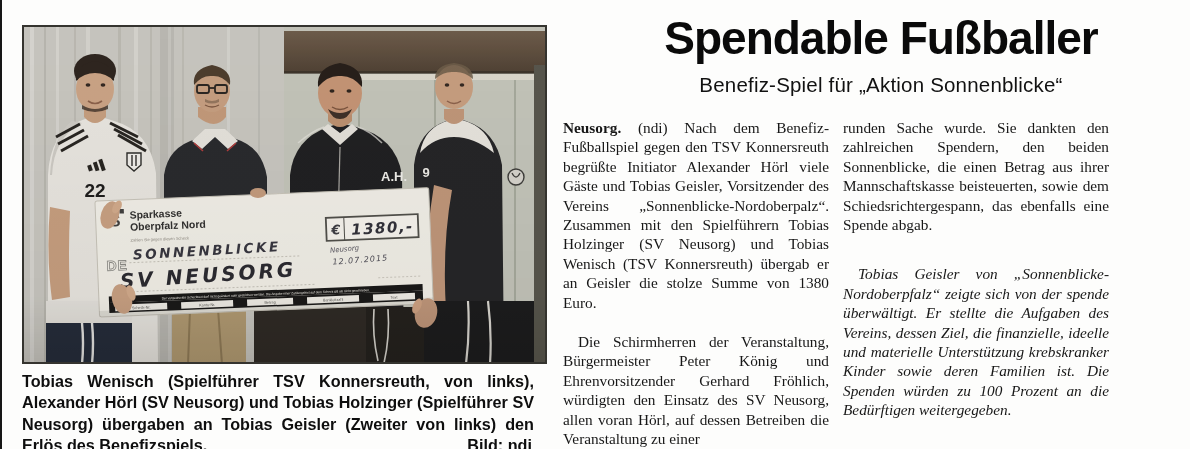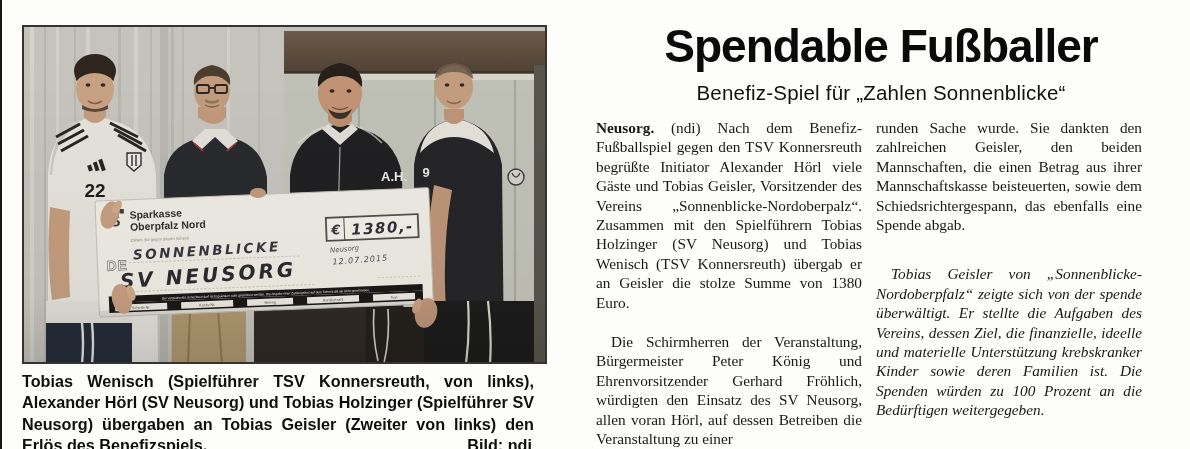--- a/index.html
+++ b/index.html
@@ -17,33 +17,33 @@
   
   .caption{
     position:absolute;left:22px;top:371px;width:512px;
     font-family:"Liberation Sans","DejaVu Sans",sans-serif;
     font-weight:bold;font-size:16.2px;line-height:21.4px;color:#0e0e0e;
     text-align:justify;
   }
   .caption .credit{position:absolute;right:2px;bottom:0;}
 
   
-  .head-block{position:absolute;left:575px;top:22px;width:612px;text-align:center;}
+  .head-block{position:absolute;left:575px;top:14px;width:612px;text-align:center;}
   .head-block h1{
     margin:0;font-family:"Liberation Sans","DejaVu Sans",sans-serif;
     font-size:46px;font-weight:bold;letter-spacing:-1px;color:#0a0a0a;line-height:1.08;
   }
   .head-block h2{
     margin:9px 0 0 0;font-family:"Liberation Sans","DejaVu Sans",sans-serif;
     font-size:20.5px;font-weight:500;color:#111;letter-spacing:0.2px;
   }
 
   
   .article{
-    position:absolute;left:596px;top:118px;width:546px;
+    position:absolute;left:563px;top:118px;width:546px;
     display:flex;gap:14px;
     font-size:15.3px;line-height:19.4px;text-align:justify;color:#171717;
   }
   .article .col{width:266px;}
   .article p{margin:0;}
   .article p.indent{text-indent:15px;}
   .article .gap-small{margin-top:20px;}
   .article .gap-big{margin-top:30px;font-style:italic;}
   .article b{font-weight:bold;}
 
@@ -263,25 +263,25 @@
 </svg>
 </div>
 
 <div class="caption">
   <span>Tobias Wenisch (Spielführer TSV Konnersreuth, von links), Alexander Hörl (SV Neusorg) und Tobias Holzinger (Spielführer SV Neusorg) übergaben an Tobias Geisler (Zweiter von links) den Erlös des Benefizspiels.</span>
   <span class="credit">Bild: ndi</span>
 </div>
 
 <div class="head-block">
   <h1>Spendable Fußballer</h1>
-  <h2>Benefiz-Spiel für „Zahlen Sonnenblicke“</h2>
+  <h2>Benefiz-Spiel für „Aktion Sonnenblicke“</h2>
 </div>
 
 <div class="article">
   <div class="col">
     <p><b>Neusorg.</b> <span>(ndi) Nach dem Benefiz-Fußballspiel gegen den TSV Konnersreuth begrüßte Initiator Alexander Hörl viele Gäste und Tobias Geisler, Vorsitzender des Vereins „Sonnenblicke-Nordoberpalz“. Zusammen mit den Spielführern Tobias Holzinger (SV Neusorg) und Tobias Wenisch (TSV Konnersreuth) übergab er an Geisler die stolze Summe von 1380 Euro.</span></p>
     <p class="indent gap-small">Die Schirmherren der Veranstaltung, Bürgermeister Peter König und Ehrenvorsitzender Gerhard Fröhlich, würdigten den Einsatz des SV Neusorg, allen voran Hörl, auf dessen Betreiben die Veranstaltung zu einer</p>
   </div>
   <div class="col">
-    <p>runden Sache wurde. Sie dankten den zahlreichen Geisler, den beiden Mannschaften, die einen Betrag aus ihrer Mannschaftskasse beisteuerten, sowie dem Schiedsrichtergespann, das ebenfalls eine Spende abgab.</p>
+    <p>runden Sache wurde. Sie dankten den zahlreichen Spendern, den beiden Sonnenblicke, die einen Betrag aus ihrer Mannschaftskasse beisteuerten, sowie dem Schiedsrichtergespann, das ebenfalls eine Spende abgab.</p>
     <p class="indent gap-big">Tobias Geisler von „Sonnenblicke-Nordoberpfalz“ zeigte sich von der spende überwältigt. Er stellte die Aufgaben des Vereins, dessen Ziel, die finanzielle, ideelle und materielle Unterstützung krebskranker Kinder sowie deren Familien ist. Die Spenden würden zu 100 Prozent an die Bedürftigen weitergegeben.</p>
   </div>
 </div>
 
 </body></html>

